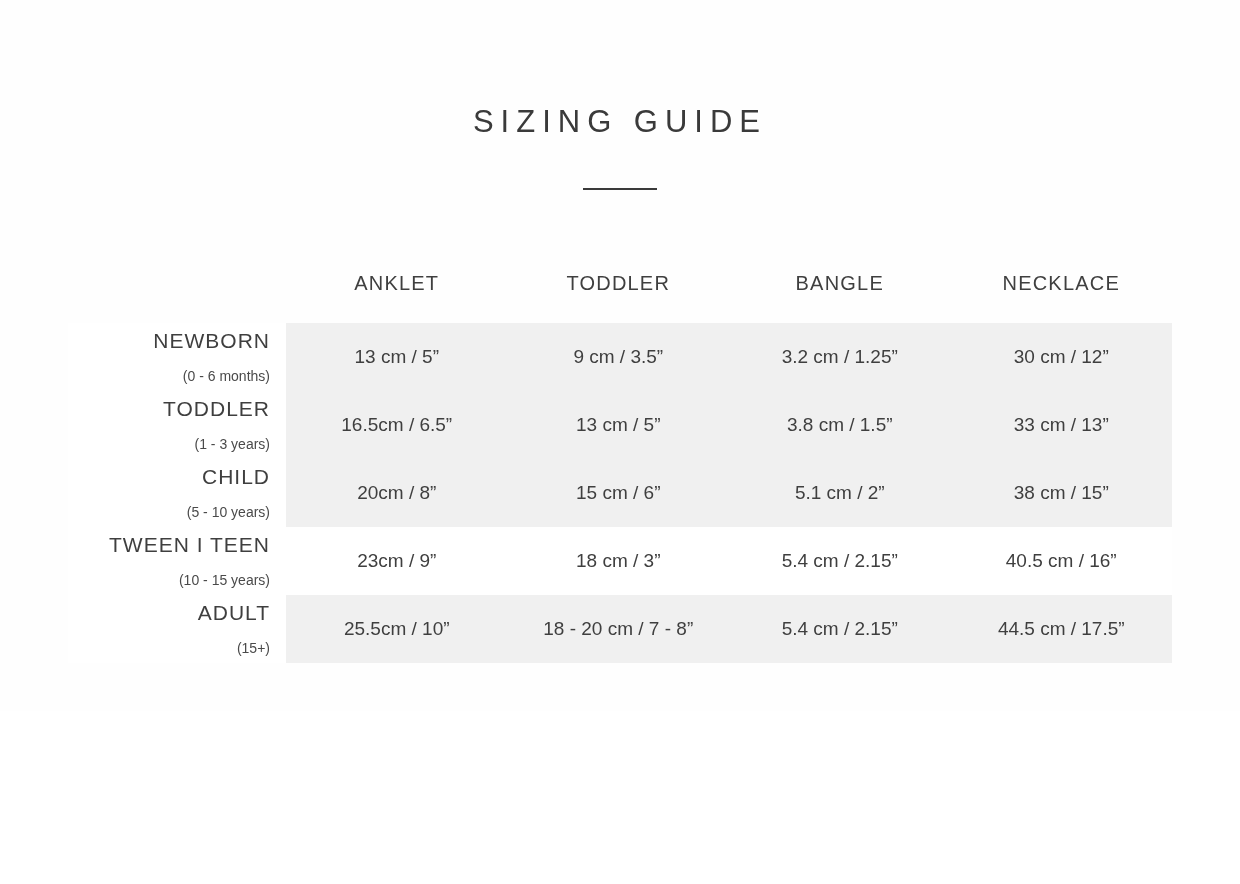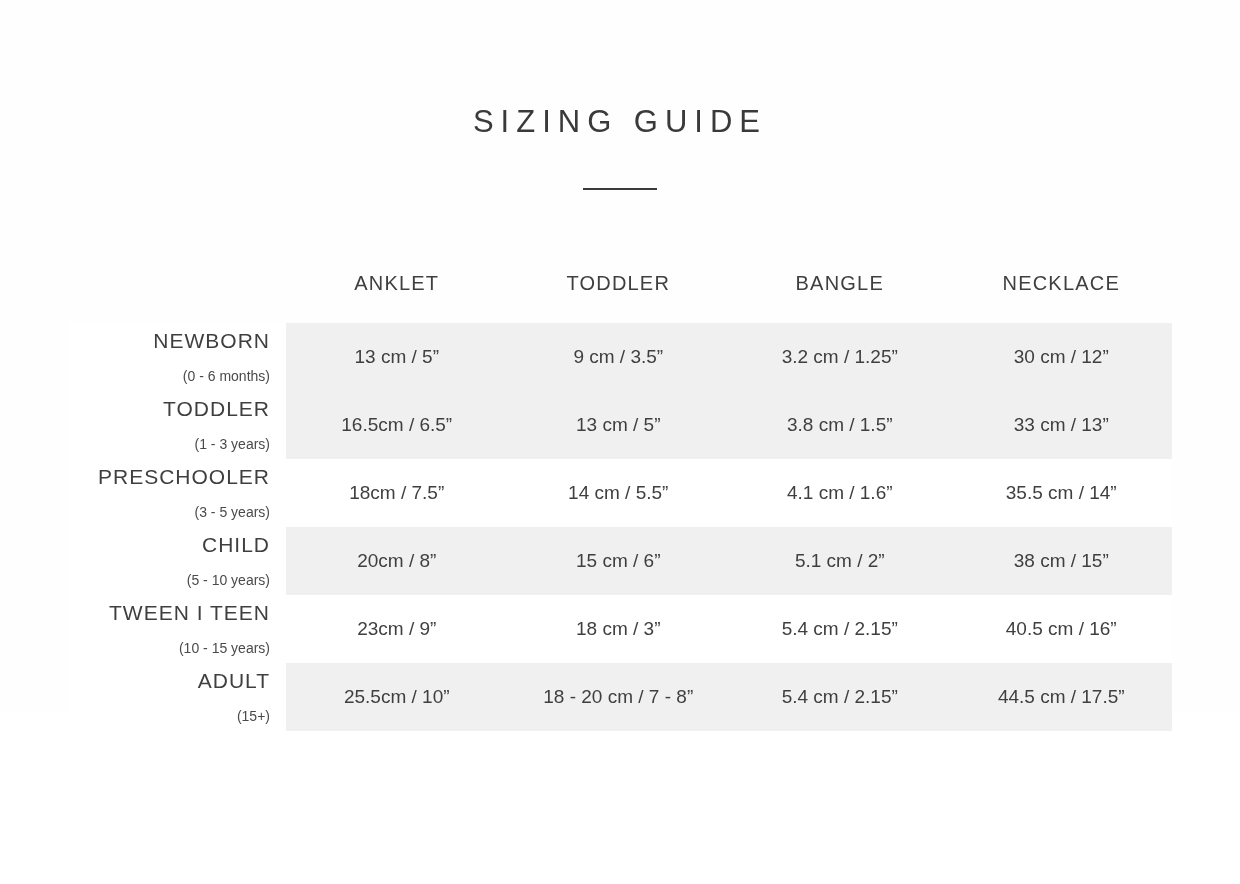--- a/index.html
+++ b/index.html
@@ -153,30 +153,20 @@
           <td class="rowlabel">
             <span class="rl-name">TODDLER</span>
             <span class="rl-age">(1 - 3 years)</span>
           </td>
           <td><span class="cell-value">16.5cm / 6.5”</span></td>
           <td><span class="cell-value">13 cm / 5”</span></td>
           <td><span class="cell-value">3.8 cm / 1.5”</span></td>
           <td><span class="cell-value">33 cm / 13”</span></td>
         </tr>
 
-        <tr class="plain">
-          <td class="rowlabel">
-            <span class="rl-name">PRESCHOOLER</span>
-            <span class="rl-age">(3 - 5 years)</span>
-          </td>
-          <td><span class="cell-value">18cm / 7.5”</span></td>
-          <td><span class="cell-value">14 cm / 5.5”</span></td>
-          <td><span class="cell-value">4.1 cm / 1.6”</span></td>
-          <td><span class="cell-value">35.5 cm / 14”</span></td>
-        </tr>
 
         <tr class="shaded">
           <td class="rowlabel">
             <span class="rl-name">CHILD</span>
             <span class="rl-age">(5 - 10 years)</span>
           </td>
           <td><span class="cell-value">20cm / 8”</span></td>
           <td><span class="cell-value">15 cm / 6”</span></td>
           <td><span class="cell-value">5.1 cm / 2”</span></td>
           <td><span class="cell-value">38 cm / 15”</span></td>

